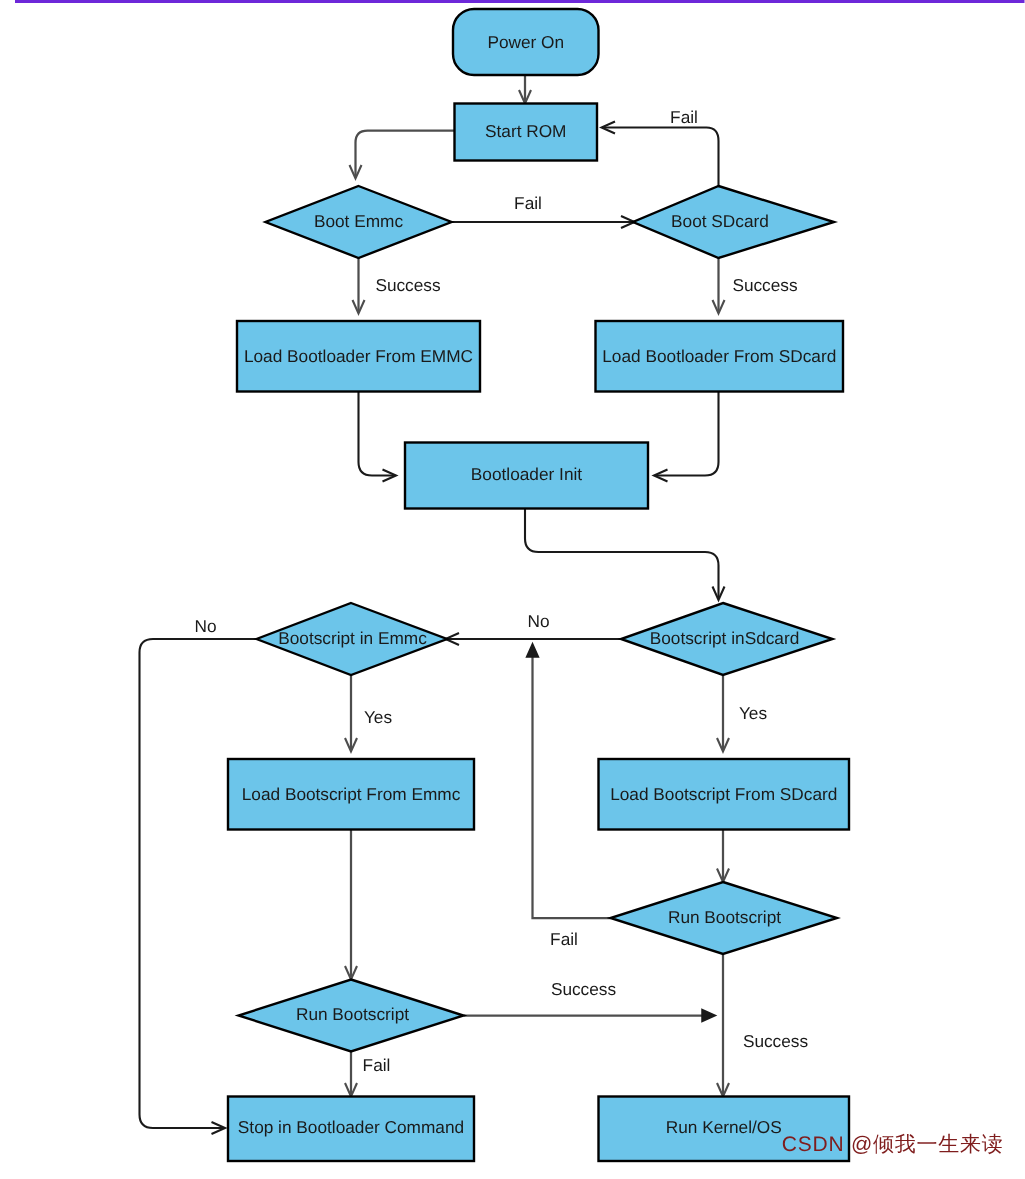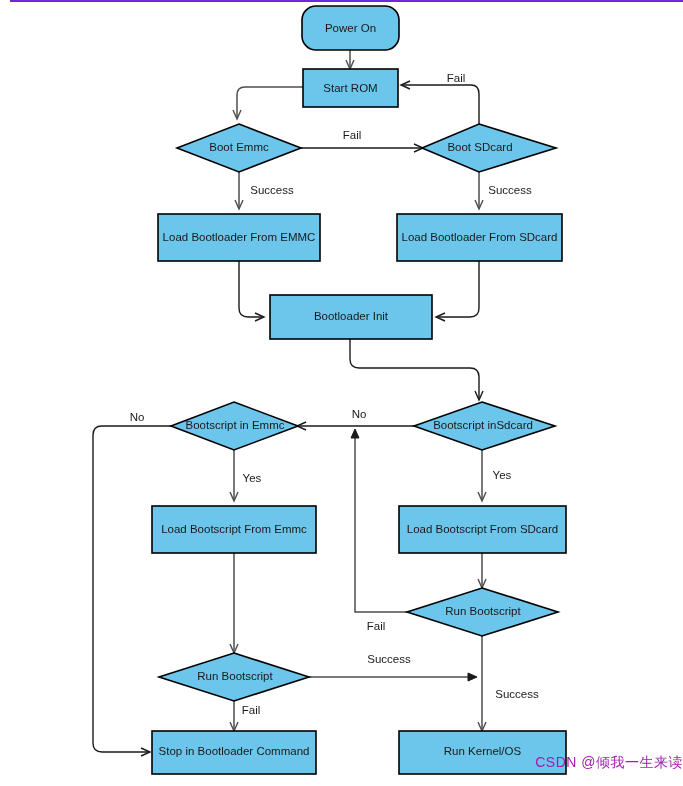--- a/index.html
+++ b/index.html
@@ -49,25 +49,25 @@
   }
   .edge-label {
     font-family: "Liberation Sans", sans-serif;
     font-size: 11.5px;
     fill: #1a1a1a;
     text-anchor: middle;
     dominant-baseline: middle;
   }
   .watermark {
     position: absolute;
-    right: 10px;
+    right: 24px;
     bottom: 14px;
     font-family: "Liberation Sans", sans-serif;
     font-size: 14px;
-    color: #a21caf;
+    color: #7f1d1d;
     letter-spacing: 0.5px;
     white-space: nowrap;
     pointer-events: none;
   }
 </style>
 </head>
 <body>
 
 <div id="canvas">
 

